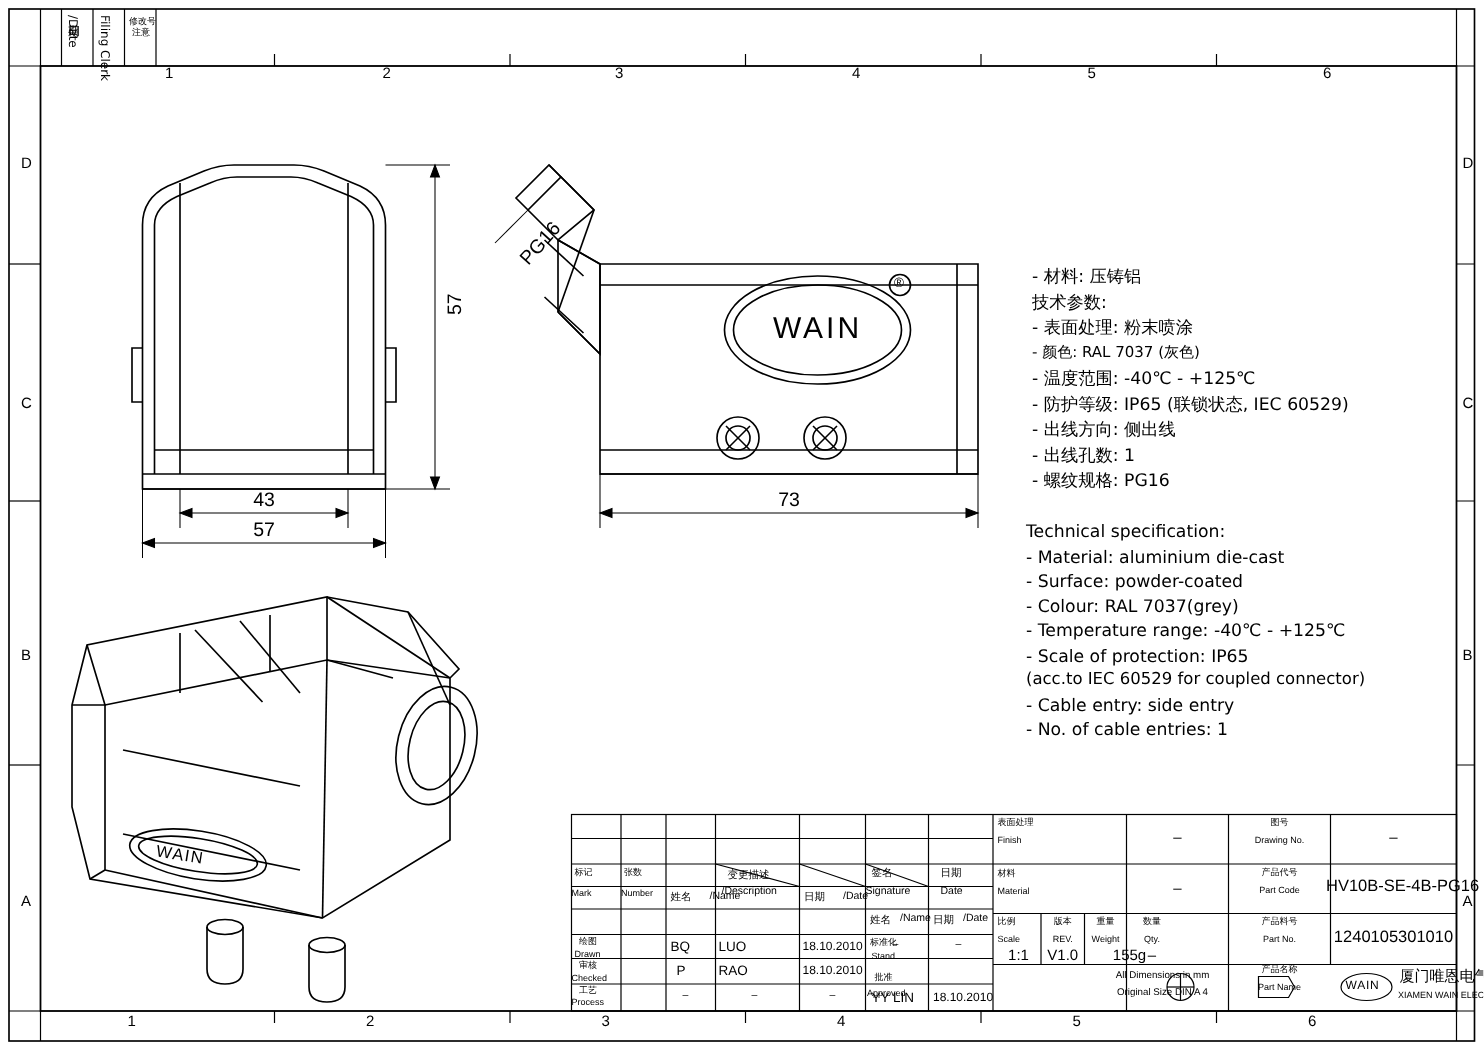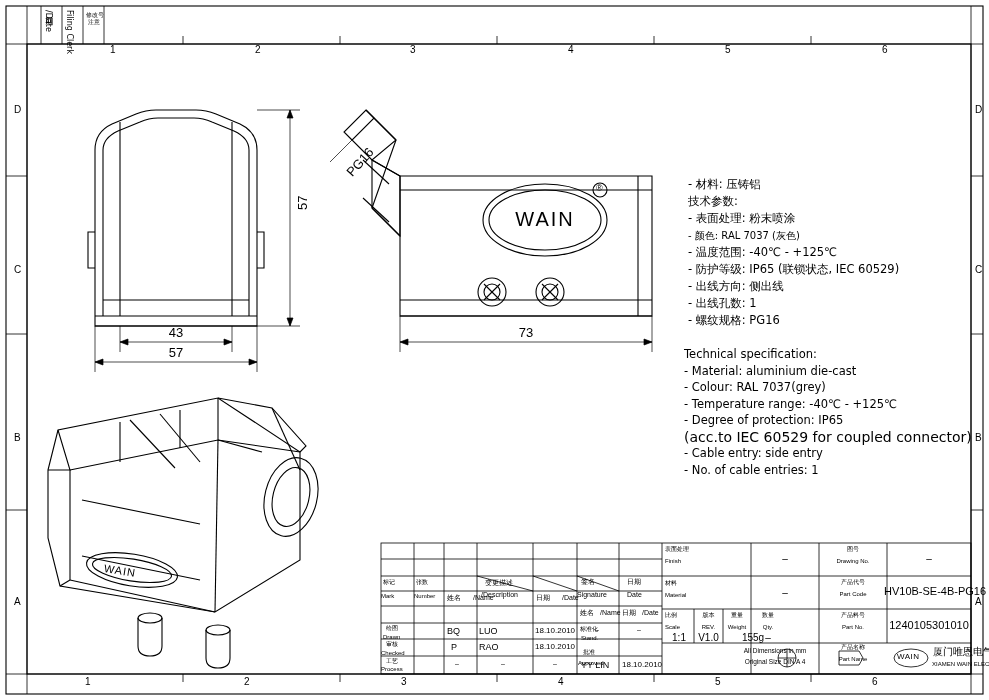--- a/index.html
+++ b/index.html
@@ -234,24 +234,25 @@
     <div class="cjk" style="font-size:11.5px;line-height:17px;">- 温度范围: -40℃ - +125℃</div>
     <div class="cjk" style="font-size:11.5px;line-height:17px;">- 防护等级: IP65 (联锁状态, IEC 60529)</div>
     <div class="cjk" style="font-size:11.5px;line-height:17px;">- 出线方向: 侧出线</div>
     <div class="cjk" style="font-size:11.5px;line-height:17px;">- 出线孔数: 1</div>
     <div class="cjk" style="font-size:11.5px;line-height:17px;">- 螺纹规格: PG16</div>
   </div>
 
   <div style="position:absolute;left:684px;top:346px;width:290px;">
     <div class="cjk" style="font-size:11.5px;line-height:16.5px;">Technical specification:</div>
     <div class="cjk" style="font-size:11.5px;line-height:16.5px;">- Material: aluminium die-cast</div>
+    <div class="cjk" style="font-size:11.5px;line-height:16.5px;">- Surface: powder-coated</div>
     <div class="cjk" style="font-size:11.5px;line-height:16.5px;">- Colour: RAL 7037(grey)</div>
     <div class="cjk" style="font-size:11.5px;line-height:16.5px;">- Temperature range: -40℃ - +125℃</div>
-    <div class="cjk" style="font-size:11.5px;line-height:16.5px;">- Degree of protection: IP65</div>
-    <div class="cjk" style="font-size:14px;line-height:16.5px;">   (acc.to IEC 60529 for coupled connector)</div>
+    <div class="cjk" style="font-size:11.5px;line-height:16.5px;">- Scale of protection: IP65</div>
+    <div class="cjk" style="font-size:11px;line-height:16.5px;">   (acc.to IEC 60529 for coupled connector)</div>
     <div class="cjk" style="font-size:11.5px;line-height:16.5px;">- Cable entry: side entry</div>
     <div class="cjk" style="font-size:11.5px;line-height:16.5px;">- No. of cable entries: 1</div>
   </div>
 
   <div style="position:absolute;left:381px;top:543px;width:590px;height:131px;">
     <svg width="590" height="131">
       <g class="frm thin">
 
         <rect x="0" y="0" width="590" height="131"></rect>
 

